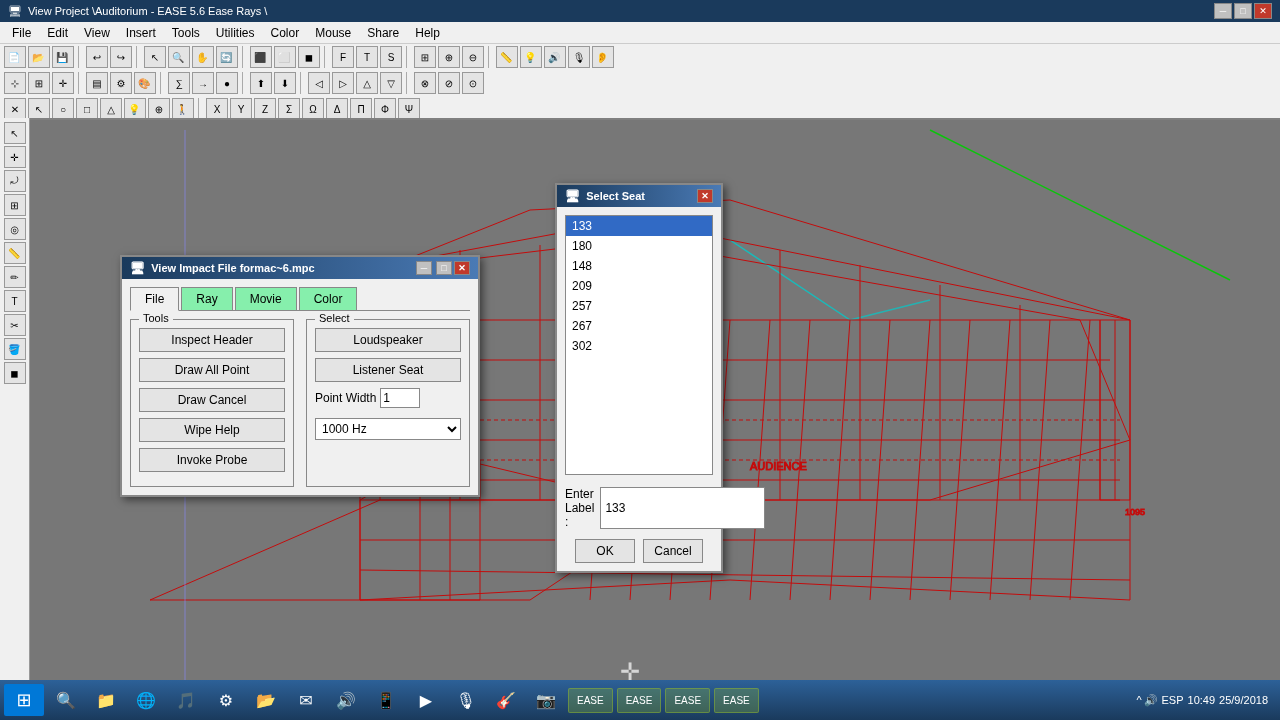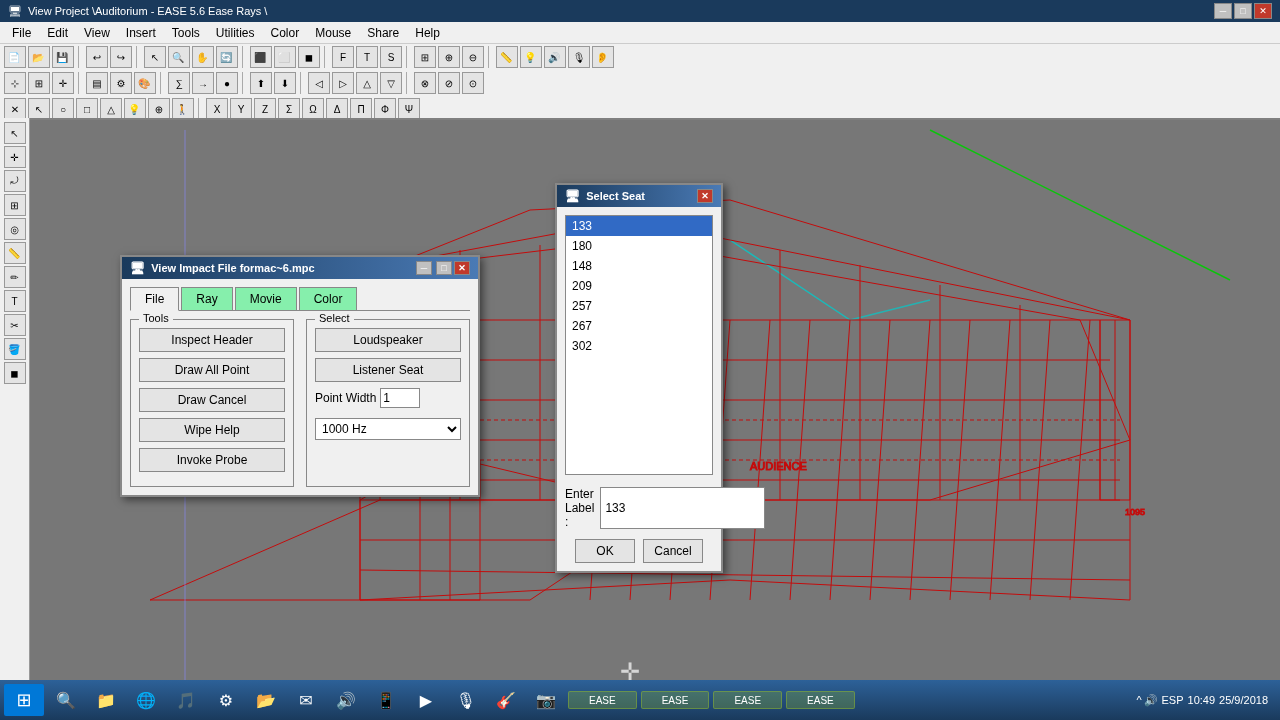--- a/index.html
+++ b/index.html
@@ -192,22 +192,22 @@
       display: flex;
       align-items: center;
       gap: 4px;
       color: white;
       font-size: 11px;
       padding-right: 8px;
     }
     .taskbar-app {
       background: rgba(255,255,255,0.15);
       border: 1px solid rgba(255,255,255,0.3);
-      height: 18px;
-      padding: 0 20px;
+      height: 25px;
+      padding: 0 8px;
       display: flex;
       align-items: center;
       gap: 4px;
       cursor: pointer;
       color: white;
       font-size: 11px;
       border-radius: 2px;
     }
 
     

